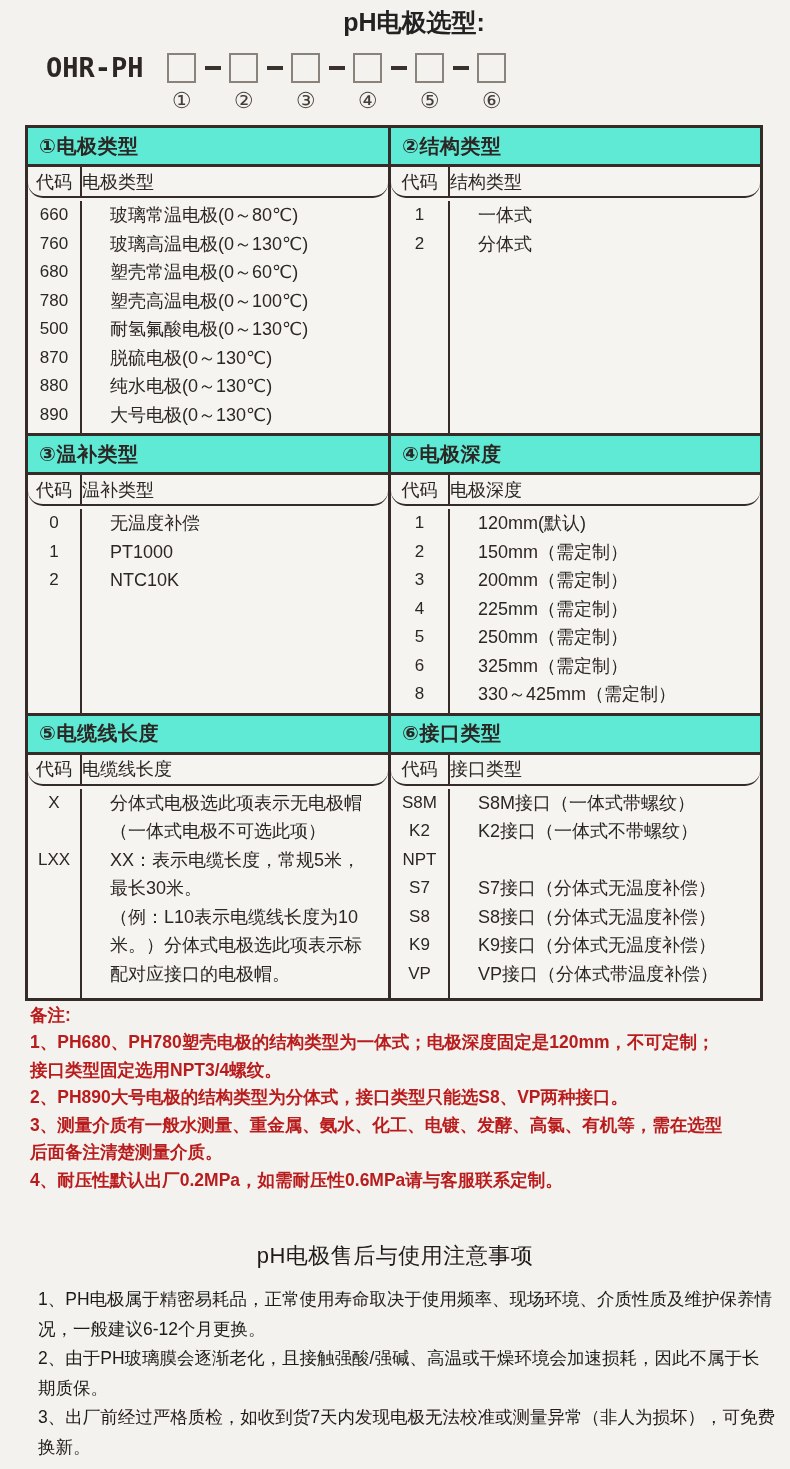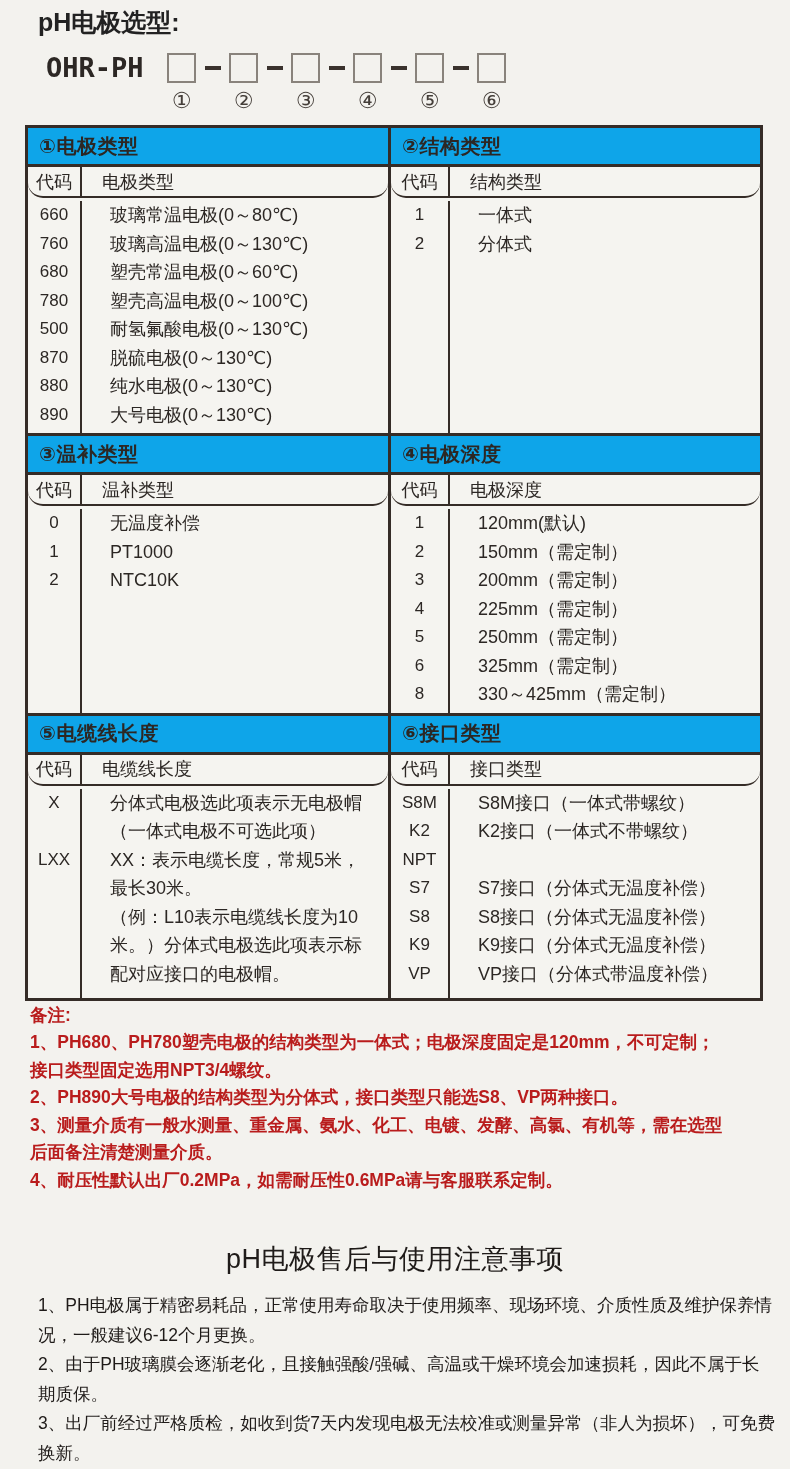--- a/index.html
+++ b/index.html
@@ -8,21 +8,21 @@
     background:#f3f2ee;
     color:#2c2724;
     font-family:"Liberation Sans","DejaVu Sans",sans-serif;
     overflow:hidden;
   }
   .page{position:relative;width:790px;height:1469px;}
 
   
   .page-title{
     margin:0;padding:6px 0 0 38px;
-    font-size:25px;font-weight:bold;line-height:32px;color:#222;
+    font-size:25px;font-weight:bold;line-height:32px;color:#222;text-align:center;
   }
   .model-row{display:flex;align-items:flex-start;margin:15px 0 0 46px;}
   .model-prefix{
     font-family:"DejaVu Sans Mono","Liberation Mono",monospace;
     font-size:27px;line-height:30px;letter-spacing:0px;color:#2c2724;font-weight:bold;
   }
   .slots{display:flex;margin-left:22px;}
   .unit{display:flex;flex-direction:column;align-items:center;width:32px;}
   .slot-box{width:25px;height:26px;border:2px solid #89837c;background:transparent;}
   .slot-num{margin-top:7px;font-size:22px;line-height:22px;color:#453f3a;}
@@ -32,28 +32,28 @@
   .grid{
     margin:13px 0 0 25px;width:732px;
     border:3px solid #352c27;background:#f5f4f0;
   }
   .sec-row{display:flex;align-items:stretch;}
   .sec-row + .sec-row{border-top:3px solid #352c27;}
   .panel{display:flex;flex-direction:column;}
   .panel.left{width:360px;border-right:3px solid #352c27;}
   .panel.right{flex:1;}
   .sec-title{
-    height:36px;background:#0ea5e9;border-bottom:3px solid #352c27;
+    height:36px;background:#5eead4;border-bottom:3px solid #352c27;
     display:flex;align-items:center;padding-left:11px;
     font-size:20px;font-weight:bold;letter-spacing:0.5px;
   }
   .col-head{display:flex;border-bottom:2px solid #352c27;height:29px;font-size:18px;border-radius:15px;}
   .code-w{width:52px;border-right:2px solid #352c27;display:flex;align-items:center;justify-content:center;flex-shrink:0;}
   .panel.right .code-w{width:57px;}
-  .val-w{flex:1;display:flex;align-items:center;padding-left:20px;}
+  .val-w{flex:1;display:flex;align-items:center;padding-left:0;}
   .body-wrap{flex:1;display:flex;flex-direction:column;}
   .rows{display:flex;flex-direction:column;padding-top:3px;}
   .row{display:flex;}
   .row .code{
     width:52px;border-right:2px solid #352c27;flex-shrink:0;
     text-align:center;font-size:17px;line-height:28.5px;
   }
   .panel.right .row .code{width:57px;}
   .row .val{
     flex:1;padding-left:28px;font-size:18px;line-height:28.5px;
@@ -65,21 +65,21 @@
   .sec-row.s3 .body-wrap{min-height:212px;}
 
   
   .notes{margin:1px 0 0 30px;width:742px;font-size:17.5px;font-weight:bold;line-height:27.5px;color:#b91c1c;}
   .notes-title{font-size:17.5px;font-weight:bold;}
   .note-item{white-space:pre-line;}
 
   
   .aftersales{margin-top:47px;}
   .as-title{
-    text-align:center;font-size:27px;font-weight:normal;color:#1f1b19;
+    text-align:center;font-size:22px;font-weight:normal;color:#1f1b19;
     margin:16px 0 14px 0;letter-spacing:0.5px;
   }
   .as-items{margin:0 0 0 38px;width:740px;font-size:17.5px;line-height:29.5px;color:#1f1b19;}
   .as-item{white-space:pre-line;}
 </style>
 </head>
 <body>
 
 <div class="page">
 

